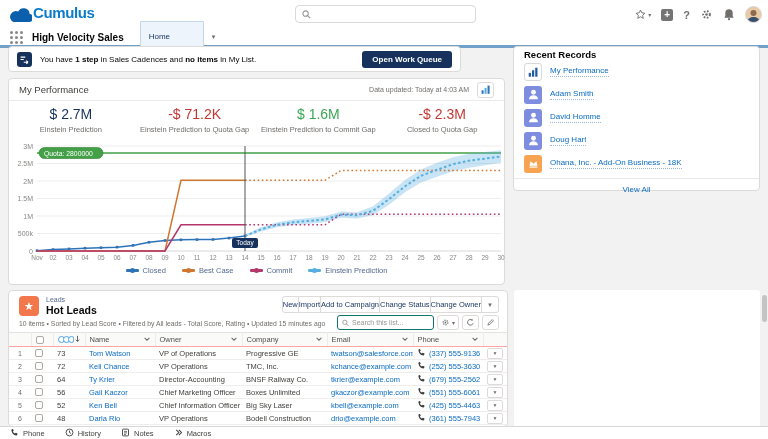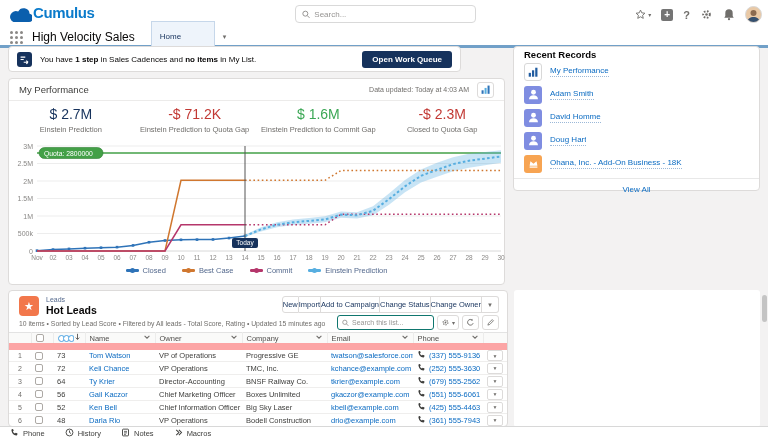--- a/index.html
+++ b/index.html
@@ -18,21 +18,21 @@
   .fav-group { display:flex; align-items:center; gap:2px; }
   .caret { font-size:6px; color:#706E6B; }
   .plus-box { width:12px; height:12px; background:#747474; border-radius:2px; color:#fff; font-size:10px; line-height:11px; text-align:center; font-weight:bold; }
   .q-mark { font-size:11px; font-weight:bold; color:#706E6B; }
   .avatar { width:17px; height:17px; border-radius:50%; background:#E9C9A6; overflow:hidden; display:flex; align-items:flex-end; justify-content:center; border:1px solid #D8D8D8; }
 
   
   .nav-bar { position:absolute; left:0; top:29px; width:768px; height:19px; background:#fff; border-bottom:3px solid #71A0C8; display:flex; align-items:center; }
   .waffle { margin-left:10px; display:grid; grid-template-columns:repeat(3,3px); grid-gap:2px; }
   .waffle i { width:3px; height:3px; border-radius:50%; background:#8A8886; }
-  .app-name { margin-left:9px; font-size:12px; font-weight:normal; color:#080707; }
+  .app-name { margin-left:9px; font-size:10px; font-weight:bold; color:#080707; }
   .tab-home { margin-left:16px; width:64px; height:32px; background:#EEF4FB; border:1px solid #C6D7EA; border-bottom:2px solid #0176D3; font-size:8px; color:#16325C; display:flex; align-items:center; padding-left:8px; }
   .tab-caret { margin-left:8px; color:#706E6B; font-size:7px; }
 
   
   .card { position:absolute; background:#fff; border:1px solid #DDDBDA; border-radius:4px; }
 
   
   .alert-card { left:8px; top:46px; width:453px; height:26px; display:flex; align-items:center; padding:0 8px; }
   .alert-icon { width:15px; height:15px; background:#16325C; border-radius:3px; display:flex; align-items:center; justify-content:center; }
   .alert-text { margin-left:8px; font-size:8px; color:#080707; }
@@ -79,21 +79,21 @@
   .btn-group .btn:last-child { border-radius:0 3px 3px 0; padding:0 5px; }
   .leads-meta { position:absolute; left:10px; top:29px; font-size:6.8px; color:#706E6B; }
   .list-controls { position:absolute; right:8px; top:24px; display:flex; gap:3px; align-items:center; }
   .list-search { width:97px; height:15px; border:1px solid #0f766e; border-radius:3px; display:flex; align-items:center; padding:0 4px; gap:3px; background:#fff; }
   .list-search input { border:none; outline:none; width:100%; font-size:7px; font-family:inherit; }
   .list-search input::placeholder { color:#969492; }
   .icon-btn { height:15px; min-width:16px; border:1px solid #DDDBDA; border-radius:3px; background:#fff; display:flex; align-items:center; justify-content:center; gap:2px; padding:0 3px; }
 
   .leads-table-wrap { position:absolute; left:0; right:0; top:41px; }
   table { width:100%; border-collapse:collapse; table-layout:fixed; }
-  th { height:14px; background:#FAFAF9; font-size:7.5px; font-weight:normal; color:#514F4D; text-align:left; padding:0 4px; border-top:1px solid #E3E3E3; border-bottom:7px solid #fca5a5; border-right:1px solid #ECECEB; white-space:nowrap; overflow:hidden; }
+  th { height:14px; background:#FAFAF9; font-size:7.5px; font-weight:normal; color:#514F4D; text-align:left; padding:0 4px; border-top:1px solid #E3E3E3; border-bottom:1px solid #fca5a5; border-right:1px solid #ECECEB; white-space:nowrap; overflow:hidden; }
   th:last-child { border-right:none; }
   th .th-inner { display:flex; align-items:center; justify-content:space-between; }
   td { height:13px; font-size:7.5px; padding:0 4px; border-bottom:1px solid #EFEEED; color:#3E3E3C; white-space:nowrap; overflow:hidden; }
   .rownum { color:#706E6B; text-align:center; font-size:7px; }
   .cb { width:8px; height:8px; border:1px solid #ADA9A5; border-radius:2px; background:#fff; }
   .link { color:#0B6BC2; }
   .score-circles { display:flex; width:28px; overflow:hidden; }
   .sc { min-width:7px; width:7px; height:7px; border:1.4px solid #4BA3E2; border-radius:50%; background:#fff; margin-right:-2px; }
   .row-action { width:16px; height:11px; border:1px solid #DDDBDA; border-radius:2px; background:#fff; font-size:5px; color:#706E6B; display:flex; align-items:center; justify-content:center; }
   .phone-cell { display:flex; align-items:center; gap:3px; }
@@ -118,21 +118,20 @@
     <svg width="22" height="15" viewBox="0 0 22 15">
       <path d="M19 14a4.2 4.2 0 0 0 .6-8.3A6 6 0 0 0 8.2 3.6 4.6 4.6 0 0 0 3.4 14z" fill="#0B5FAD"></path>
     </svg>
     <span class="logo-text">Cumulus</span>
   </div>
   <div class="search-global">
     <svg width="9" height="9" viewBox="0 0 10 10">
       <circle cx="4" cy="4" r="3" fill="none" stroke="#969492" stroke-width="1.2"></circle>
       <line x1="6.3" y1="6.3" x2="9" y2="9" stroke="#969492" stroke-width="1.2"></line>
     </svg>
-    <input type="text" placeholder="Search..." style="">
   </div>
   <div class="header-icons">
     <span class="fav-group">
       <svg width="11" height="11" viewBox="0 0 12 12" class="hicon">
         <path d="M6 1.2 7.4 4.2 10.8 4.6 8.3 6.9 9 10.2 6 8.5 3 10.2 3.7 6.9 1.2 4.6 4.6 4.2z" fill="none" stroke="#706E6B" stroke-width="1"></path>
       </svg>
       <span class="caret">▾</span>
     </span>
     <span class="plus-box">+</span>
     <span class="q-mark">?</span>

